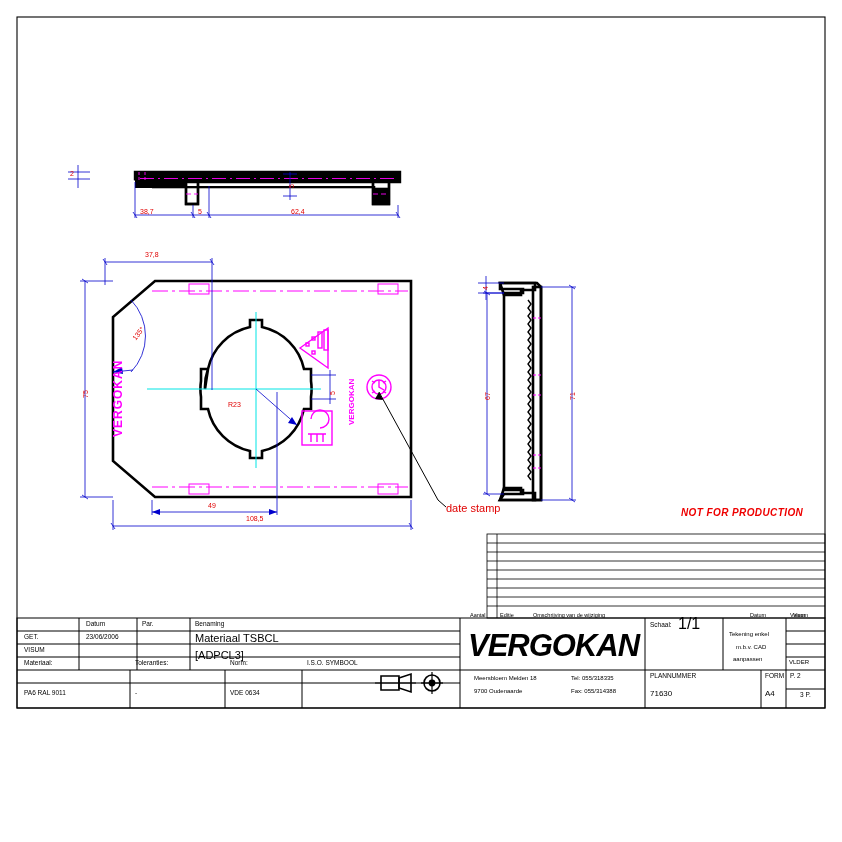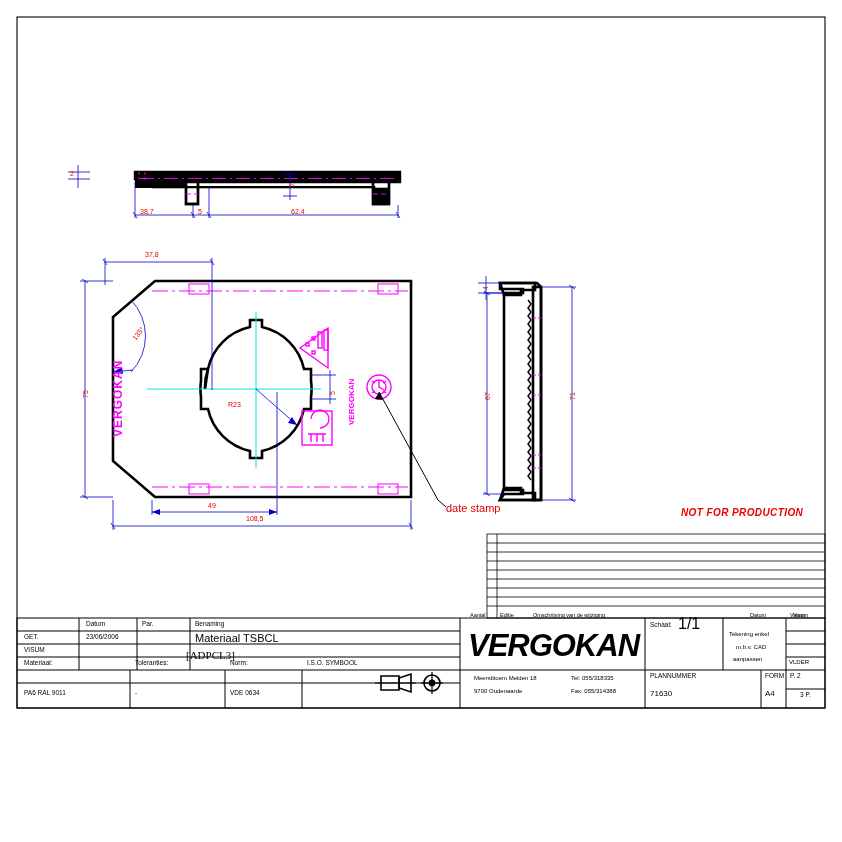--- a/index.html
+++ b/index.html
@@ -297,21 +297,21 @@
 
 <div class="lbl tb" style="left:86px;top:621px;">Datum</div>
 <div class="lbl tb" style="left:142px;top:621px;">Par.</div>
 <div class="lbl tb" style="left:195px;top:621px;">Benaming</div>
 
 <div class="lbl tb" style="left:24px;top:634px;">GET.</div>
 <div class="lbl tb" style="left:86px;top:634px;">23/06/2006</div>
 <div class="lbl tb" style="left:24px;top:647px;">VISUM</div>
 
 <div class="lbl tbbig" style="left:195px;top:633px;">Materiaal TSBCL</div>
-<div class="lbl tbbig" style="left:186px;top:650px;font-family:Liberation Serif, serif;">[ADPCL3]</div>
+<div class="lbl tbbig" style="left:195px;top:650px;">[ADPCL3]</div>
 
 <div class="lbl tb" style="left:24px;top:660px;">Materiaal:</div>
 <div class="lbl tb" style="left:24px;top:690px;">PA6 RAL 9011</div>
 <div class="lbl tb" style="left:135px;top:660px;">Toleranties:</div>
 <div class="lbl tb" style="left:135px;top:690px;">-</div>
 <div class="lbl tb" style="left:230px;top:660px;">Norm:</div>
 <div class="lbl tb" style="left:230px;top:690px;">VDE 0634</div>
 <div class="lbl tb" style="left:307px;top:660px;">I.S.O. SYMBOOL</div>
 
 <div class="lbl vergo" style="left:468px;top:630px;">VERGOKAN</div>

